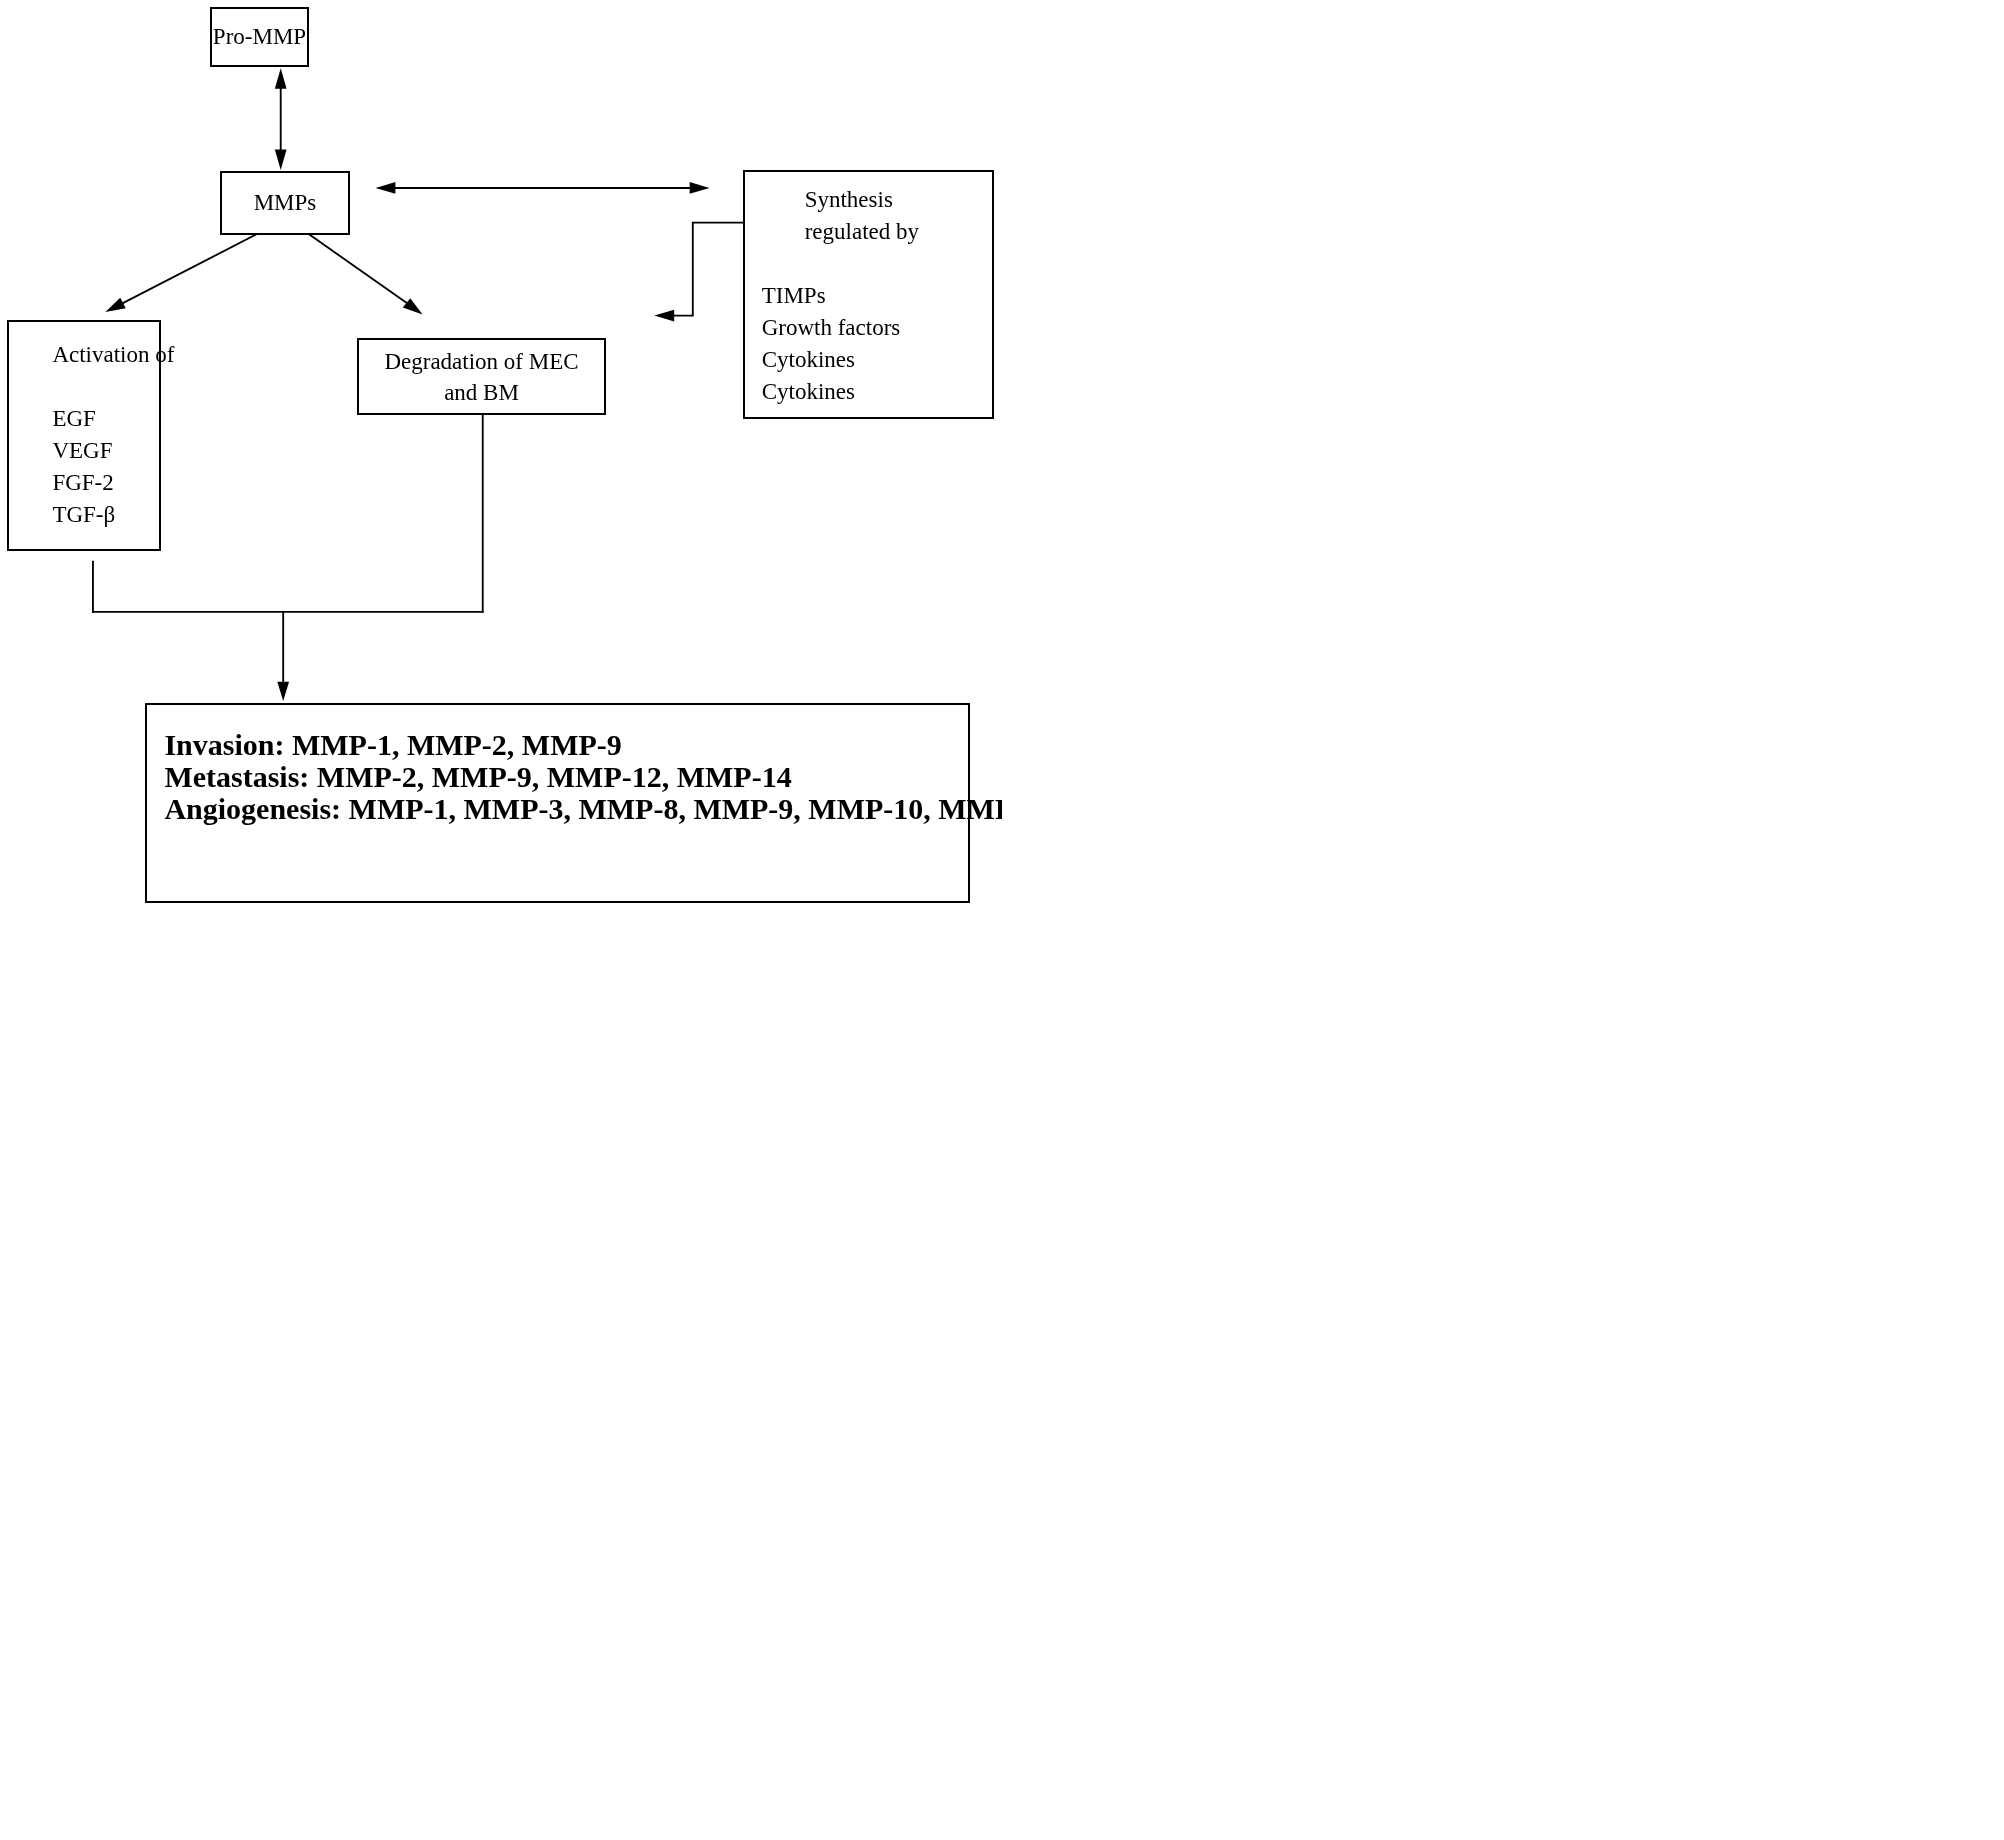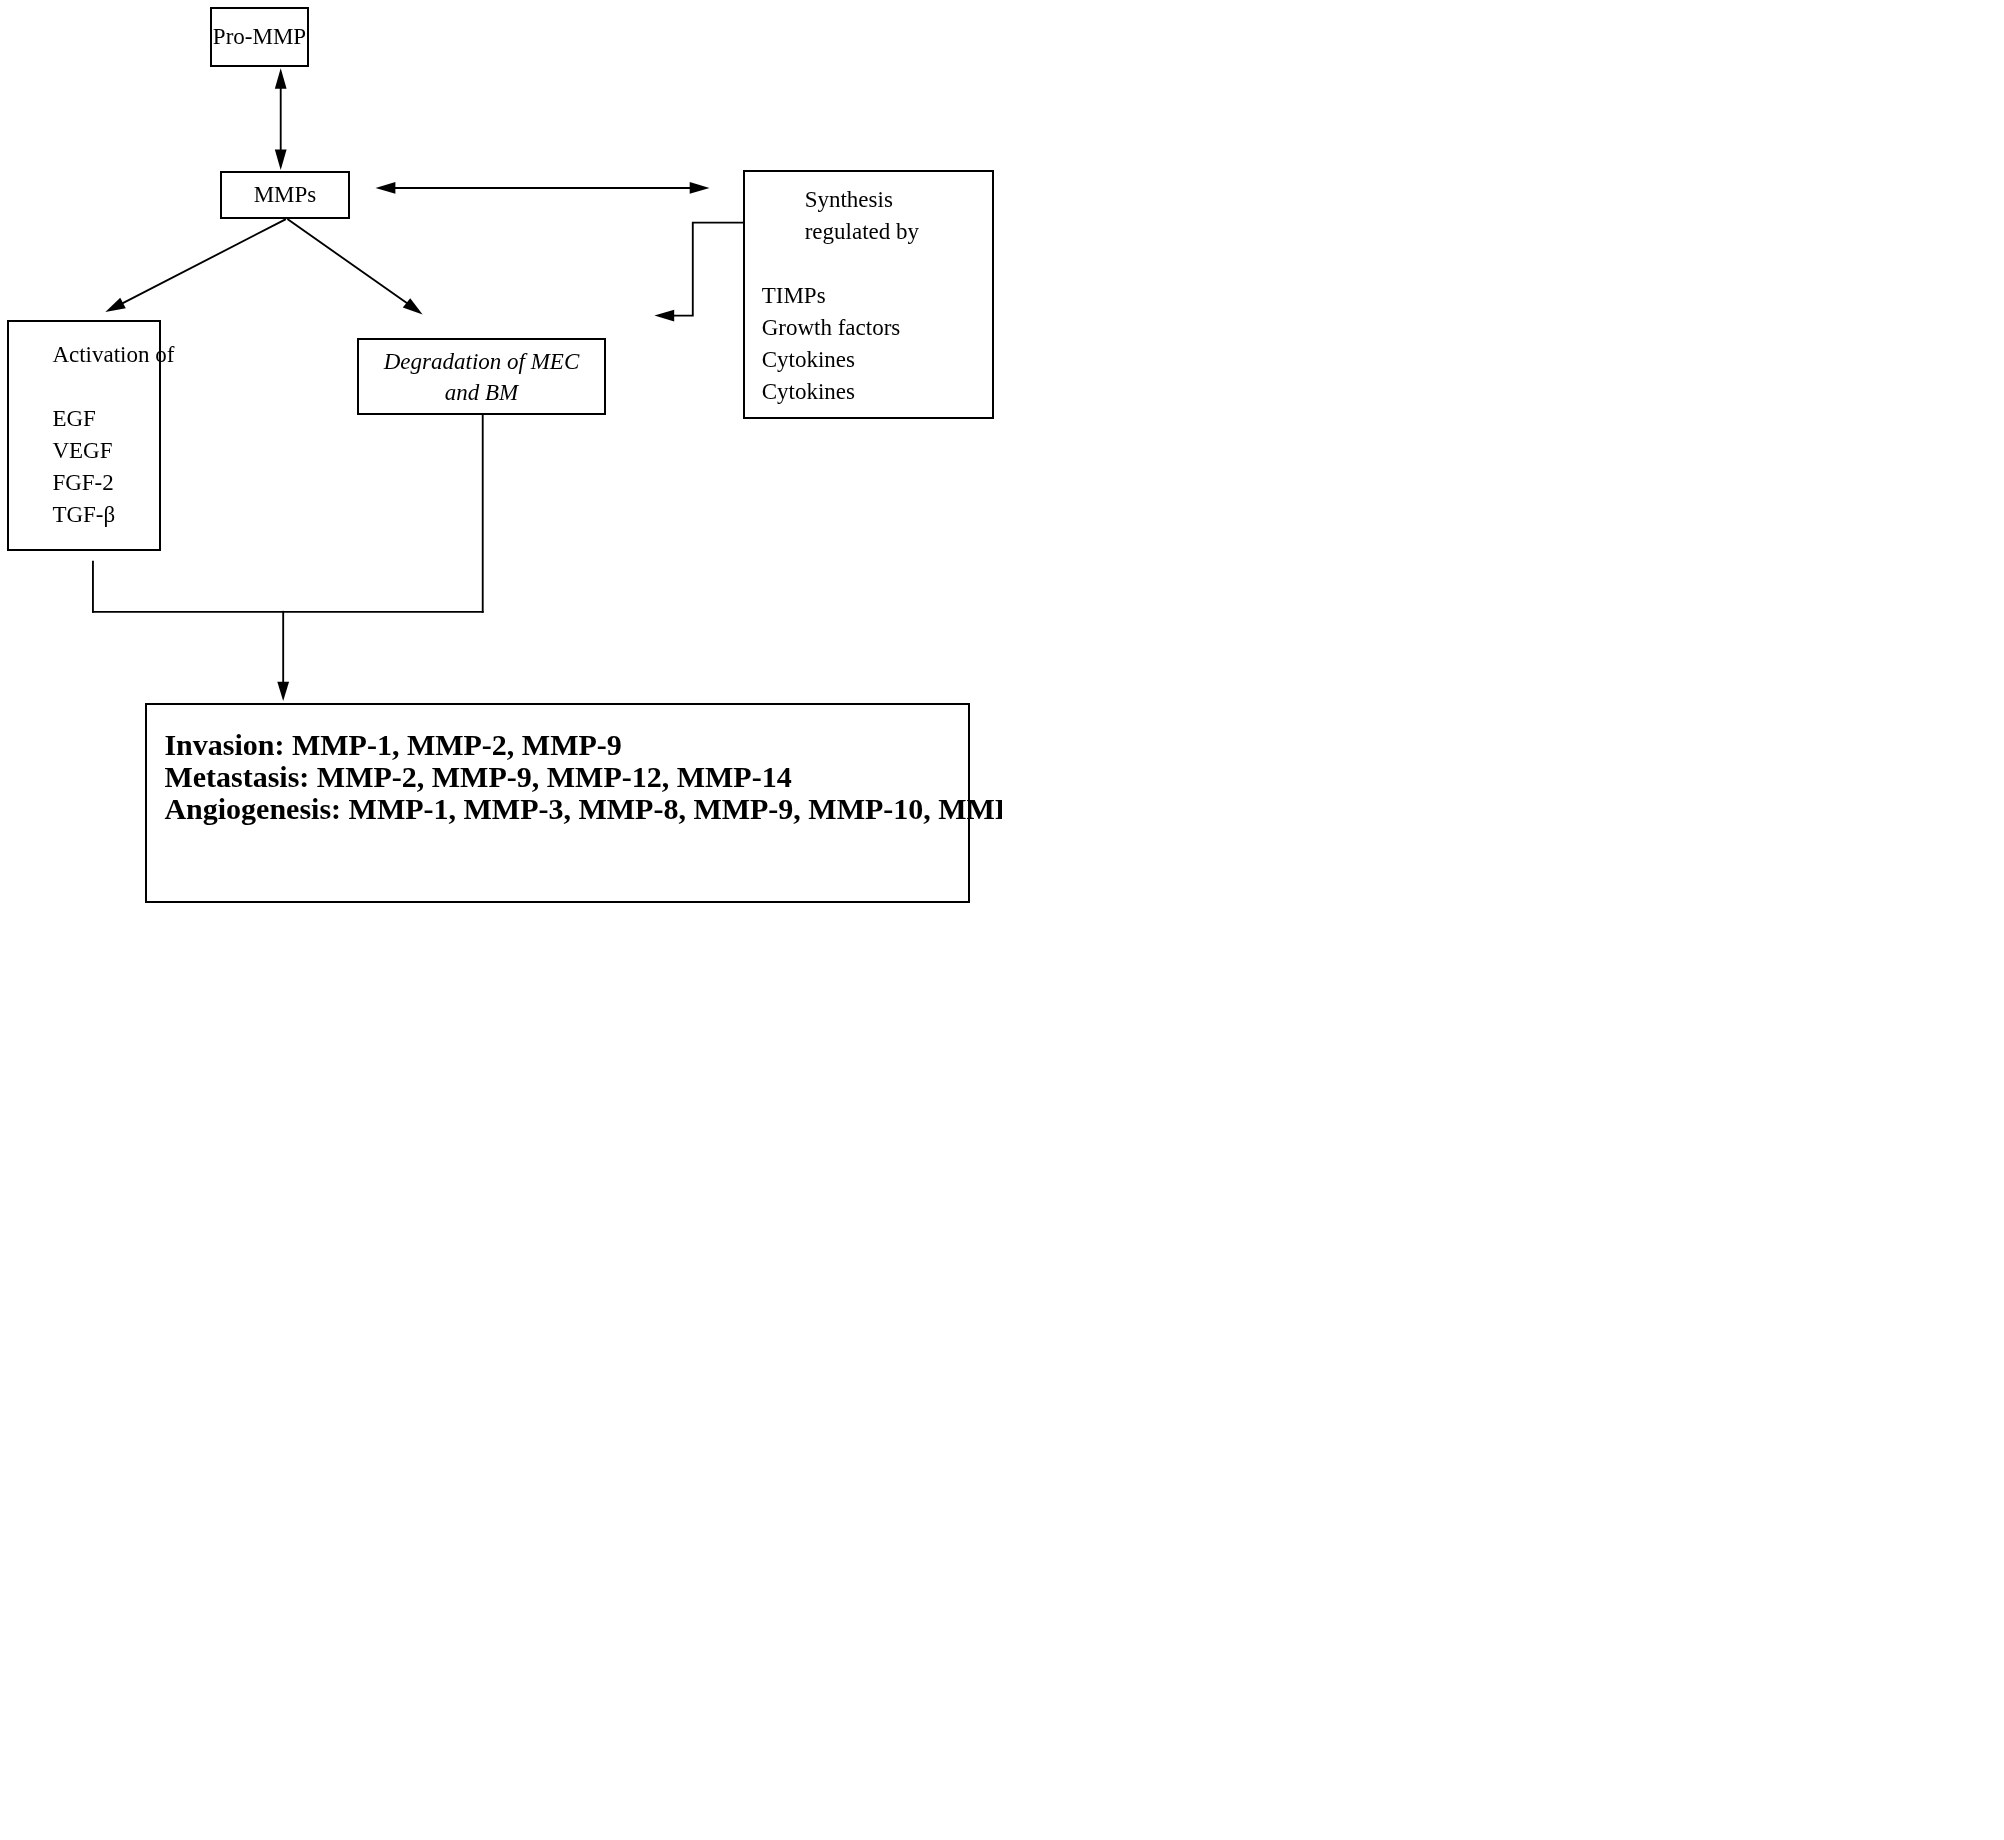--- a/index.html
+++ b/index.html
@@ -32,40 +32,40 @@
     box-sizing: border-box;
   }
   .center-label {
     display: flex;
     align-items: center;
     justify-content: center;
     height: 100%;
     font-size: 23px;
   }
   .pro-mmp-box { left: 210px; top: 7.4px; width: 99px; height: 60px; text-align: center; }
-  .mmps-box { left: 220px; top: 171px; width: 130px; height: 48px; }
+  .mmps-box { left: 220px; top: 171px; width: 130px; height: 64px; }
   .synthesis-box {
     left: 743px; top: 170px; width: 251px; height: 249px;
     padding: 12.4px 25px 0 16.7px; font-size: 23px;
   }
   .activation-box {
     left: 7.4px; top: 320px; width: 154px; height: 231px;
     padding: 17.4px 5px 0 43px; font-size: 23px;
   }
   .degradation-box {
     left: 357px; top: 338px; width: 249px; height: 77px;
     padding-top: 6.2px; text-align: center; font-size: 23px;
   }
   .outcomes-box {
     left: 145px; top: 703px; width: 825px; height: 200px;
     padding: 23.6px 5px 0 17.4px; font-size: 30px; font-weight: bold;
   }
   .list-line { line-height: 32px; white-space: nowrap; }
   .spacer-line { height: 32px; }
-  .deg-line { line-height: 31px; font-style: italic; }
+  .deg-line { line-height: 31px; }
   .outcome-line {
     line-height: 32px;
     white-space: nowrap;
     font-family: "Liberation Serif", "DejaVu Sans", serif;
   }
 </style>
 </head>
 <body>
 
 <div class="page">

